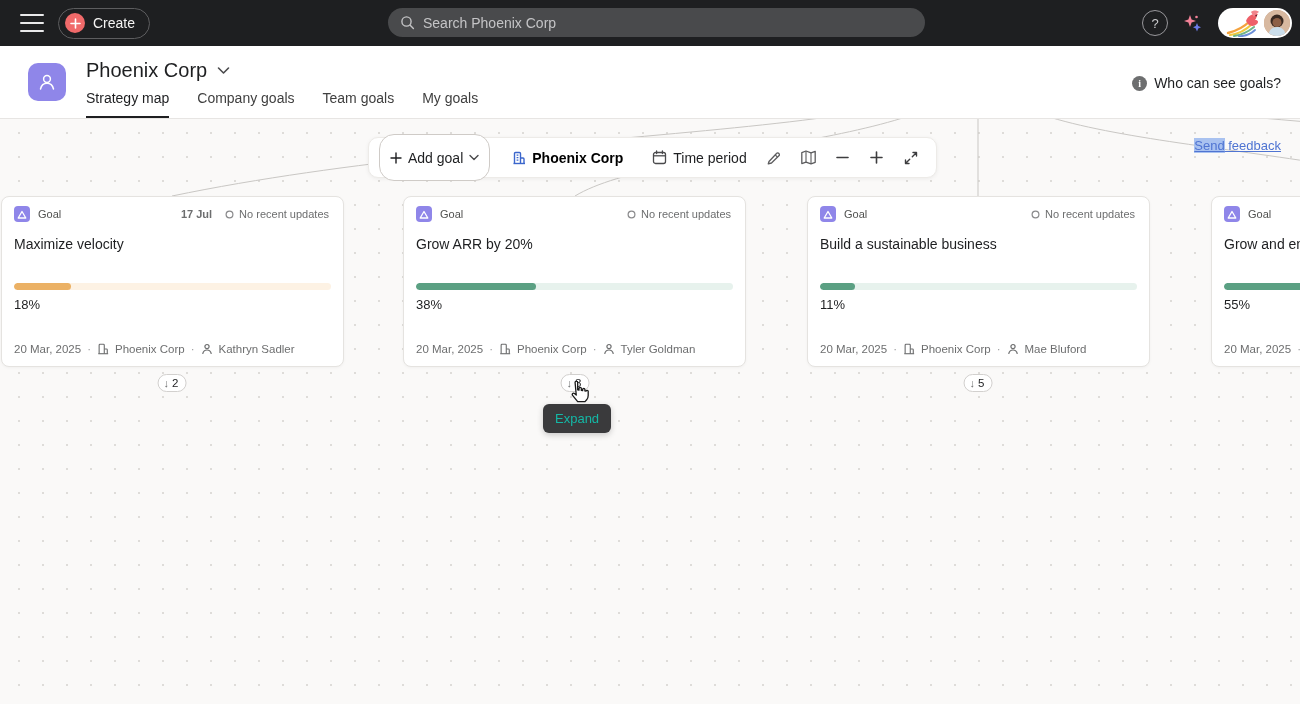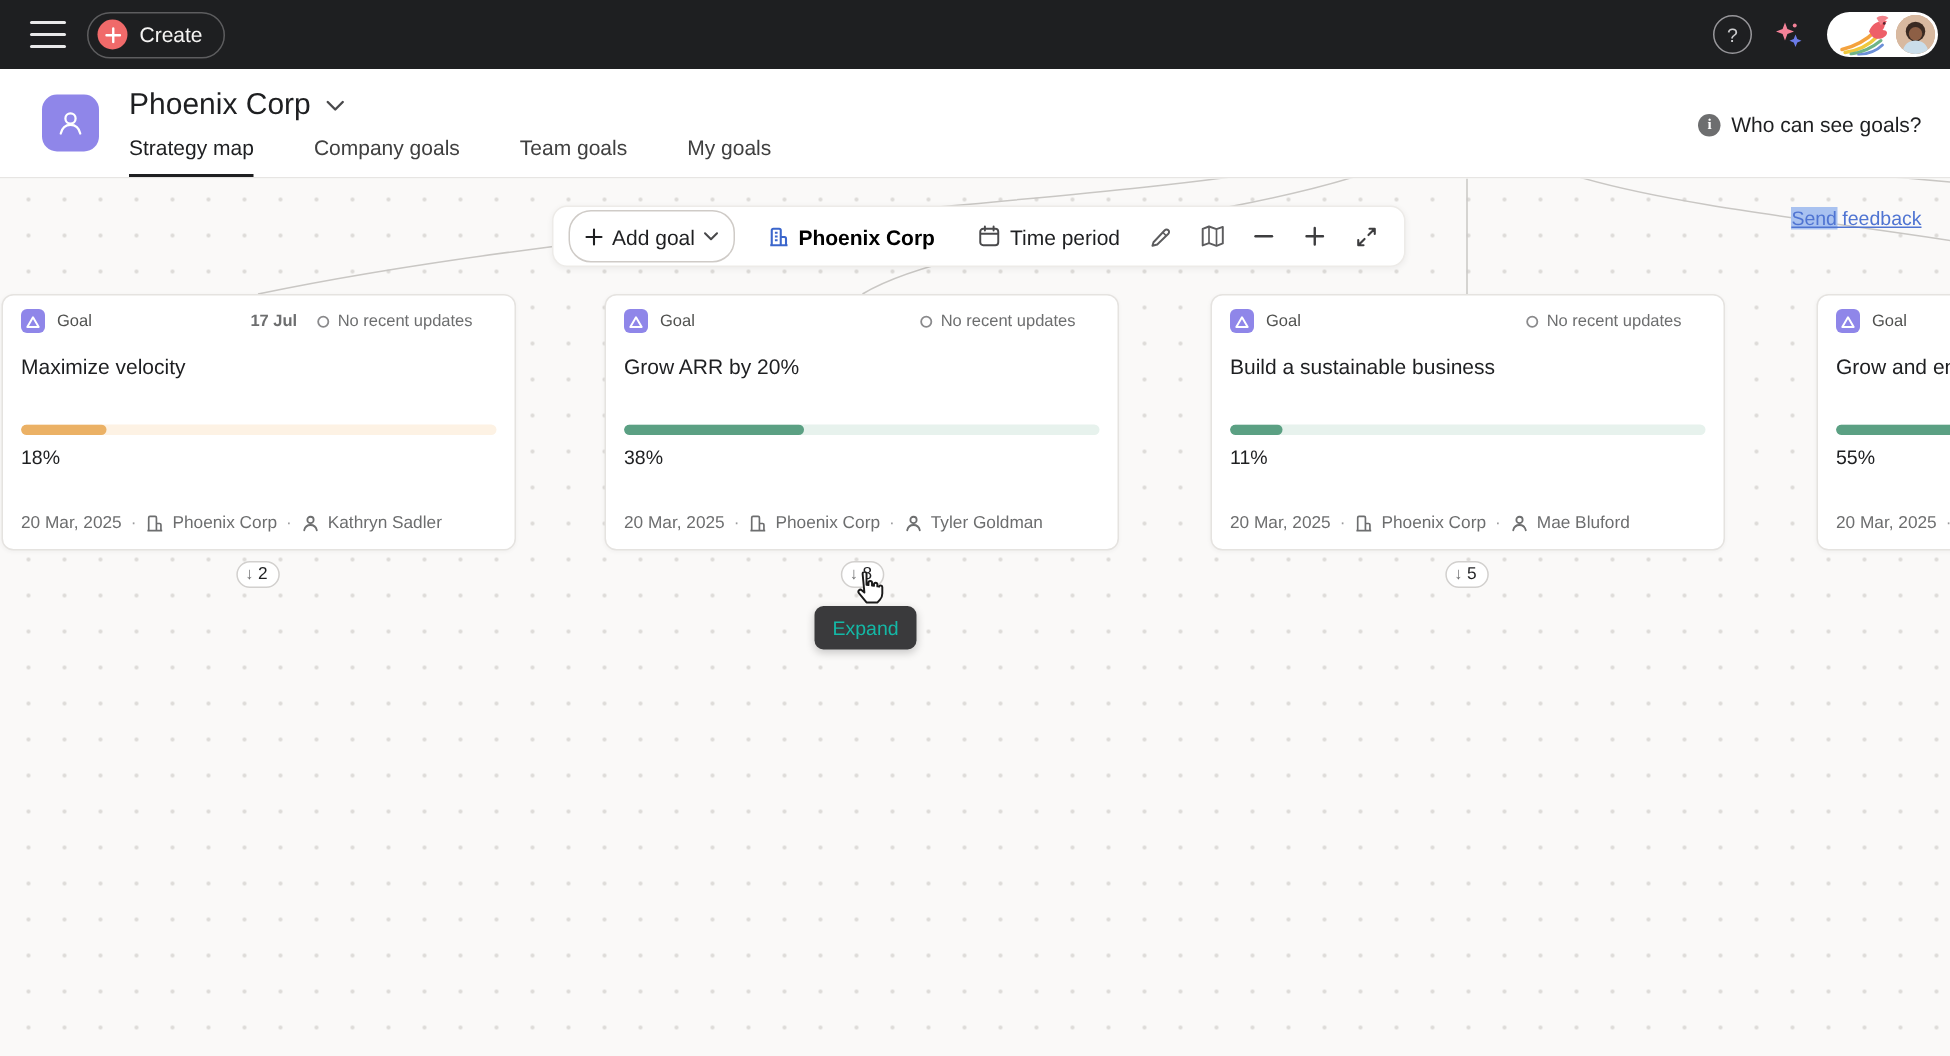--- a/index.html
+++ b/index.html
@@ -19,48 +19,48 @@
   .help-circle { width:26px; height:26px; border-radius:50%; border:1px solid #98979b; color:#cdcdcf; font-size:13px; display:flex; align-items:center; justify-content:center; cursor:pointer; }
   .sparkle-btn { width:26px; height:26px; display:flex; align-items:center; justify-content:center; cursor:pointer; }
   .avatar-pill { width:74px; height:30px; background:#fff; border-radius:15px; display:flex; align-items:center; justify-content:space-between; padding:0 2px 0 6px; cursor:pointer; }
   .avatar-photo { width:26px; height:26px; border-radius:50%; overflow:hidden; background:#caa286; }
 
   
   .page-header { position:relative; height:73px; background:#fff; border-bottom:1px solid #e7e5e3; }
   .team-avatar { position:absolute; left:28px; top:17px; width:38px; height:38px; border-radius:10px; background:#8f86e9; display:flex; align-items:center; justify-content:center; }
   .title-row { position:absolute; left:86px; top:13px; display:flex; align-items:center; gap:10px; cursor:pointer; }
   .page-title { font-size:20px; font-weight:500; color:#1e1f21; }
-  .tabs { position:absolute; left:86px; bottom:0; display:flex; gap:40px; }
+  .tabs { position:absolute; left:86px; bottom:0; display:flex; gap:28px; }
   .tab { font-size:14px; color:#404040; padding-bottom:10px; border-bottom:2px solid transparent; cursor:pointer; }
   .tab.active { color:#1e1f21; font-weight:500; border-bottom-color:#1e1f21; }
   .who-can-see { position:absolute; right:19px; top:29px; display:flex; align-items:center; gap:7px; cursor:pointer; }
   .who-can-see span.txt { font-size:14px; color:#1e1f21; }
   .info-dot { width:15px; height:15px; border-radius:50%; background:#6d6e6f; color:#fff; font-size:10px; font-weight:bold; display:flex; align-items:center; justify-content:center; font-family:"Liberation Serif", serif; }
 
   
   .canvas { position:relative; height:585px; background:#faf9f8;
     background-image:radial-gradient(circle, #dedcd9 1.2px, transparent 1.5px);
     background-size:24px 24px; background-position:7px 2px; overflow:hidden; }
   .edges { position:absolute; left:0; top:0; pointer-events:none; }
 
   .map-toolbar { position:absolute; left:368px; top:18px; height:41px; background:#fff; border:1px solid #edebe8; border-radius:10px; box-shadow:0 1px 4px rgba(0,0,0,.06); display:flex; align-items:center; padding:0 10px; gap:4px; }
-  .addgoal-btn { height:35px; border:1px solid #cfcbc7; border-radius:15px; background:#fff; display:flex; align-items:center; gap:6px; padding:0 10px; cursor:pointer;text-align:center; }
+  .addgoal-btn { height:47px; border:1px solid #cfcbc7; border-radius:15px; background:#fff; display:flex; align-items:center; gap:6px; padding:0 10px; cursor:pointer;text-align:center; }
   .addgoal-btn .lbl { font-size:14px; color:#1e1f21; }
   .scope-chip { height:29px; border-radius:15px; display:flex; align-items:center; gap:6px; padding:0 12px; margin-left:6px; cursor:pointer; }
   .scope-chip .lbl { font-size:14px; font-weight:600; }
   .timeperiod-btn { height:29px; display:flex; align-items:center; gap:6px; padding:0 9px; margin-left:4px; border-radius:6px; cursor:pointer; background:transparent; border:none; }
   .timeperiod-btn .lbl { font-size:14px; color:#1e1f21; }
   .tool-icon-btn { width:30px; height:29px; display:flex; align-items:center; justify-content:center; border:none; background:transparent; border-radius:6px; cursor:pointer; }
 
   .send-feedback { position:absolute; right:19px; top:19px; font-size:13px; color:#4f74d2; text-decoration:underline; cursor:pointer;margin-left:19px; }
   .send-feedback .hl { background:#a9c2f0; }
 
   
   .goal-card { position:absolute; top:77px; width:343px; height:171px; background:#fff; border:1px solid #e5e3e0; border-radius:8px; box-shadow:0 1px 3px rgba(0,0,0,.04); cursor:pointer; }
-  .gc-head { position:absolute; left:12px; right:28px; top:9px; display:flex; align-items:center; }
+  .gc-head { position:absolute; left:12px; right:14px; top:9px; display:flex; align-items:center; }
   .goal-badge-icon { width:16px; height:16px; border-radius:4px; background:#8f86e9; display:flex; align-items:center; justify-content:center; }
   .gc-badge-label { font-size:11px; color:#50514f; margin-left:8px; }
   .gc-head-right { margin-left:auto; display:flex; align-items:center; gap:5px; font-size:11px; color:#6d6e6f; }
   .gc-date { margin-right:8px;font-weight:bold; }
   .gc-title { position:absolute; left:12px; top:39px; font-size:14px; font-weight:500; color:#1e1f21; white-space:nowrap; }
   .gc-bar { position:absolute; left:12px; right:12px; top:86px; height:7px; border-radius:4px; overflow:hidden; }
   .gc-bar-fill { height:100%; border-radius:4px; }
   .gc-percent { position:absolute; left:12px; top:100px; font-size:13px; color:#1e1f21; }
   .gc-footer { position:absolute; left:12px; bottom:11px; display:flex; align-items:center; gap:6px; font-size:11.5px; color:#6d6e6f; white-space:nowrap; }
   .gc-sep { color:#9b9b9d; }
@@ -82,20 +82,29 @@
       <span></span>
     </div>
   <button class="create-btn">
     <span class="create-plus">
       <svg width="11" height="11" viewBox="0 0 11 11">
           <path d="M5.5 1v9M1 5.5h9" stroke="#fff" stroke-width="1.6" stroke-linecap="round"></path>
         </svg>
     </span>
     <span class="create-label">Create</span>
   </button>
+  <div class="searchbar">
+    <span style="display:flex;">
+      <svg width="15" height="15" viewBox="0 0 15 15">
+          <circle cx="6.5" cy="6.5" r="4.6" fill="none" stroke="#c4c4c6" stroke-width="1.4"></circle>
+          <path d="M10.2 10.2 L13.4 13.4" stroke="#c4c4c6" stroke-width="1.4" stroke-linecap="round"></path>
+        </svg>
+    </span>
+    <span class="search-text">Search Phoenix Corp</span>
+  </div>
   <div class="topbar-right">
     <div class="help-circle">
         <span>?</span>
       </div>
     <div class="sparkle-btn">
       <svg width="24" height="24" viewBox="0 0 24 24">
         <path d="M9 4 L10.6 8.4 L15 10 L10.6 11.6 L9 16 L7.4 11.6 L3 10 L7.4 8.4 Z" fill="#f48298"></path>
         <path d="M16 12 L17.2 15 L20 16.2 L17.2 17.4 L16 20.4 L14.8 17.4 L12 16.2 L14.8 15 Z" fill="#6b7be8"></path>
         <circle cx="15.5" cy="6" r="1.3" fill="#f48298"></circle>
       </svg>

